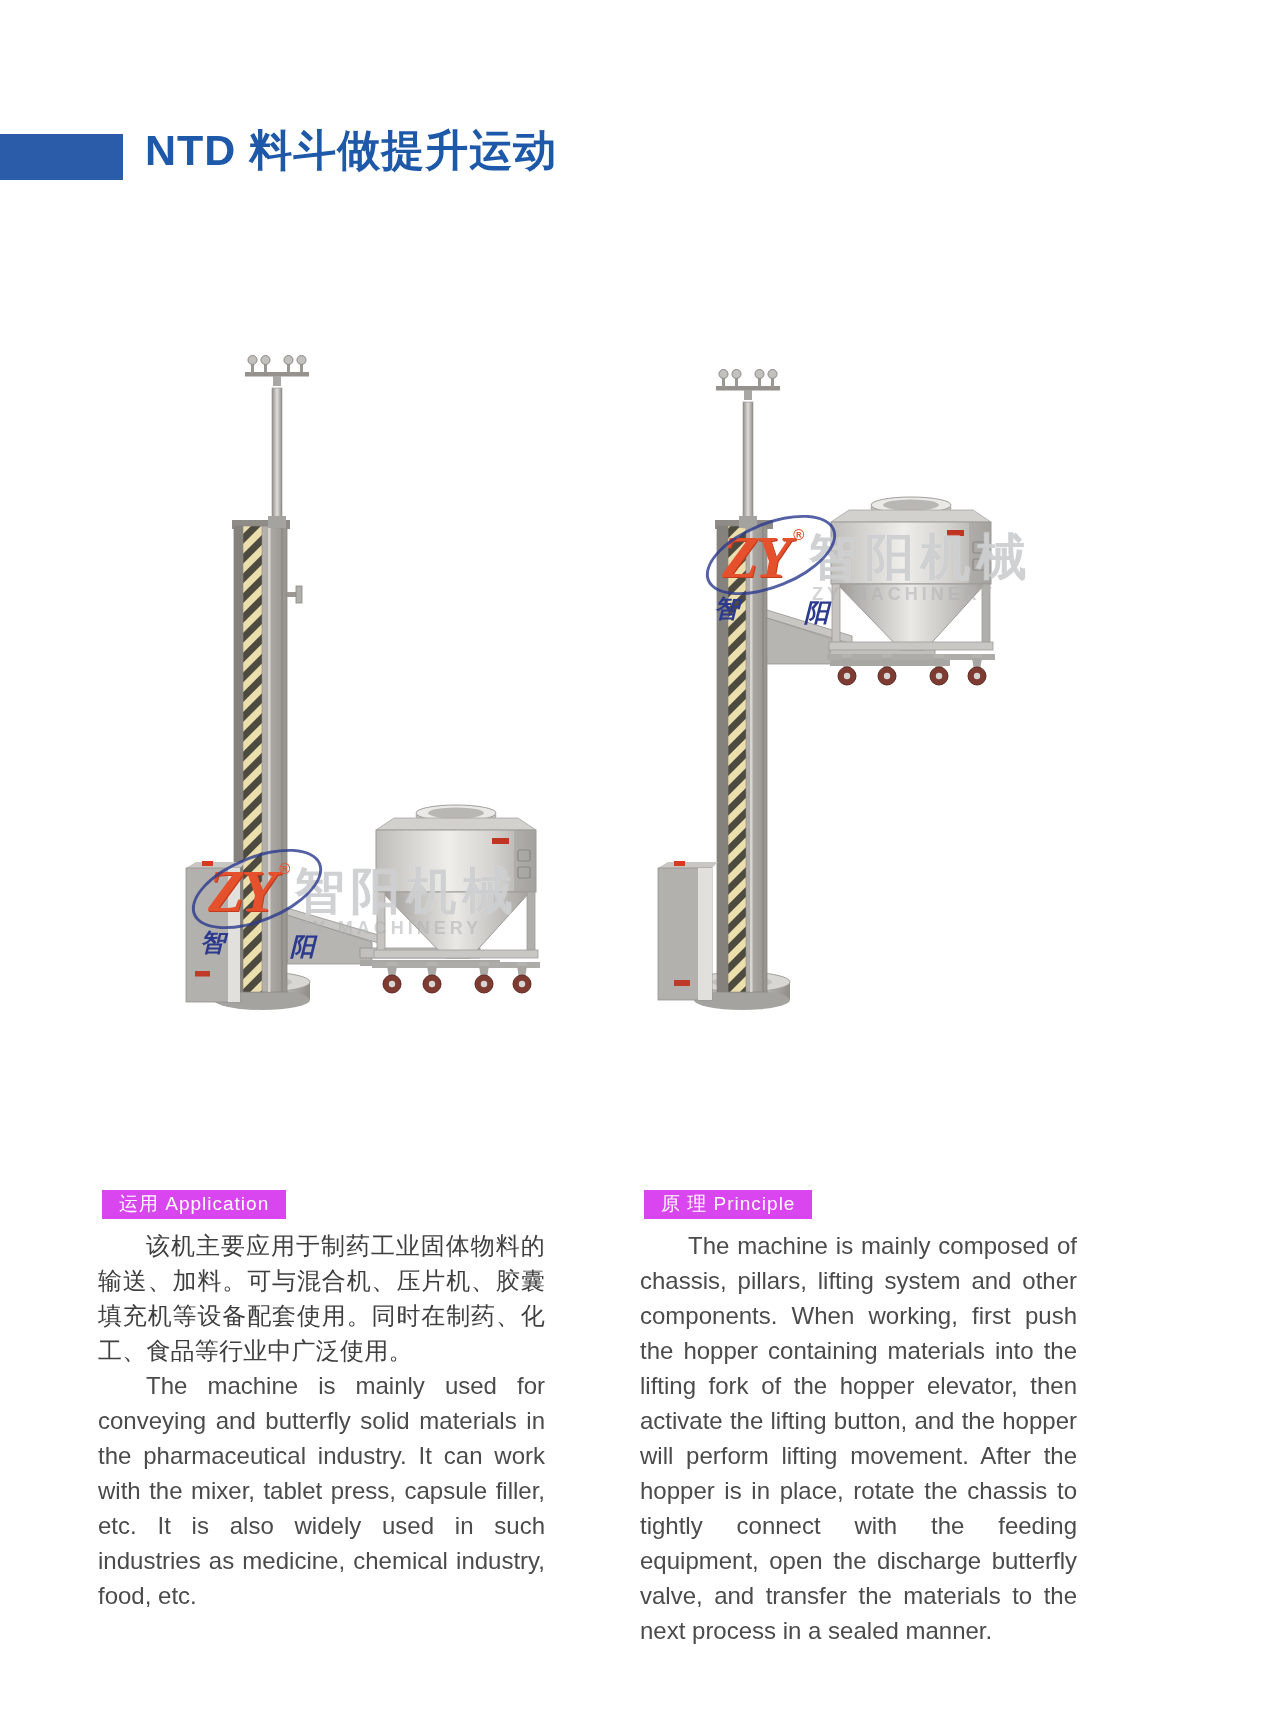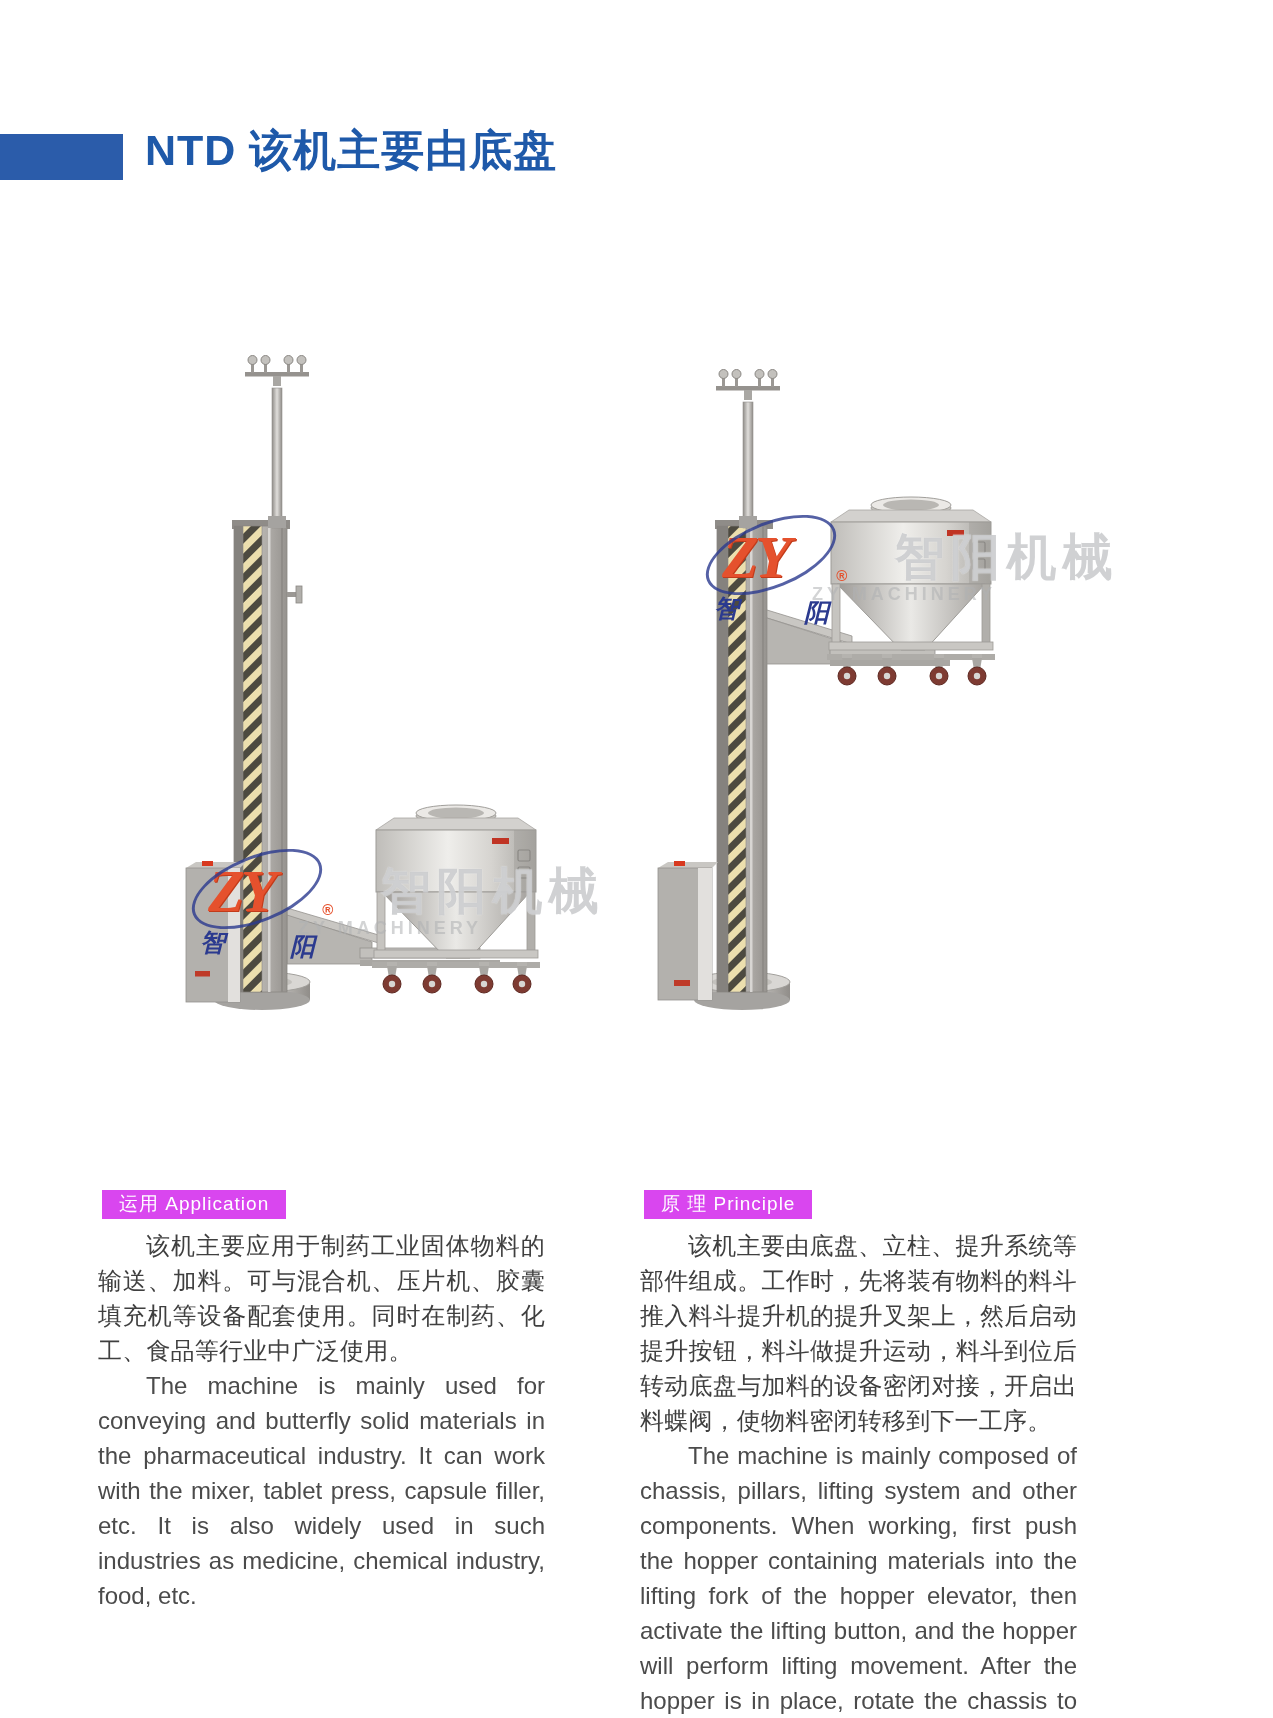--- a/index.html
+++ b/index.html
@@ -18,21 +18,21 @@
     position:absolute; left:147px; top:178px; font-size:28px; font-weight:bold;
     color:#101010; white-space:nowrap;
   }
   
   .figure{position:absolute; top:330px; width:420px; height:690px; overflow:visible;}
   .figure-1{left:150px;}
   .figure-2{left:590px;}
   .figure svg{position:absolute; left:0; top:0;}
   
   .watermark{position:absolute; pointer-events:none; white-space:nowrap;}
-  .wm-row{position:relative; display:flex; align-items:flex-end;gap:43px;}
+  .wm-row{position:relative; display:flex; align-items:flex-start;}
   .wm-zy{
     font-family:"Liberation Serif", serif; font-style:italic; font-weight:bold;
     font-size:60px; line-height:54px; color:#e5512d; letter-spacing:-4px;
     text-shadow:1px 1px 0 #c23b1a;
   }
   .wm-reg{color:#e5512d; font-size:15px; font-weight:bold; margin:-4px 4px 0 6px;}
   .wm-cn{
     font-size:50px; line-height:54px; font-weight:bold; letter-spacing:6px;
     color:rgba(170,172,174,0.55); text-shadow:0 0 1px rgba(255,255,255,0.9);
   }
@@ -141,21 +141,21 @@
         <rect x="-84" y="132" width="168" height="6" fill="#aeaca8"></rect>
         <use href="#casterDef" x="-64" y="148"></use>
         <use href="#casterDef" x="-24" y="148"></use>
         <use href="#casterDef" x="28" y="148"></use>
         <use href="#casterDef" x="66" y="148"></use>
       </g>
     </defs>
   </svg>
 
   <div class="accent-bar"></div>
-  <div class="page-title">NTD 该机主要由底盘</div>
+  <div class="page-title">NTD 料斗做提升运动</div>
 
   <div class="figure figure-1">
     <svg width="420" height="690" viewBox="0 0 420 690" role="img">
 
       <g>
         <rect x="64" y="652" width="96" height="18" fill="url(#gPed)"></rect>
         <ellipse cx="112" cy="670" rx="48" ry="10" fill="#a5a3a0"></ellipse>
         <ellipse cx="112" cy="652" rx="48" ry="10" fill="#d9d7d4" stroke="#a19f9b"></ellipse>
         <ellipse cx="112" cy="652" rx="30" ry="6" fill="#c3c1bd"></ellipse>
       </g>
@@ -267,17 +267,16 @@
   </div>
 
   <div class="section section-application">
     <div class="section-badge">运用 Application</div>
     <p class="cn">该机主要应用于制药工业固体物料的输送、加料。可与混合机、压片机、胶囊填充机等设备配套使用。同时在制药、化工、食品等行业中广泛使用。</p>
     <p>The machine is mainly used for conveying and butterfly solid materials in the pharmaceutical industry. It can work with the mixer, tablet press, capsule filler, etc. It is also widely used in such industries as medicine, chemical industry, food, etc.</p>
   </div>
 
   <div class="section section-principle">
     <div class="section-badge">原 理 Principle</div>
-    <p class="cn">该机主要由底盘、立柱、提升系统等部件组成。工作时，先将装有物料的料斗推入料斗提升机的提升叉架上，然后启动提升按钮，料斗做提升运动，料斗到位后转动底盘与加料的设备密闭对接，开启出料蝶阀，使物料密闭转移到下一工序。</p>
     <p>The machine is mainly composed of chassis, pillars, lifting system and other components. When working, first push the hopper containing materials into the lifting fork of the hopper elevator, then activate the lifting button, and the hopper will perform lifting movement. After the hopper is in place, rotate the chassis to tightly connect with the feeding equipment, open the discharge butterfly valve, and transfer the materials to the next process in a sealed manner.</p>
   </div>
 
 </div>
 
 </body></html>

